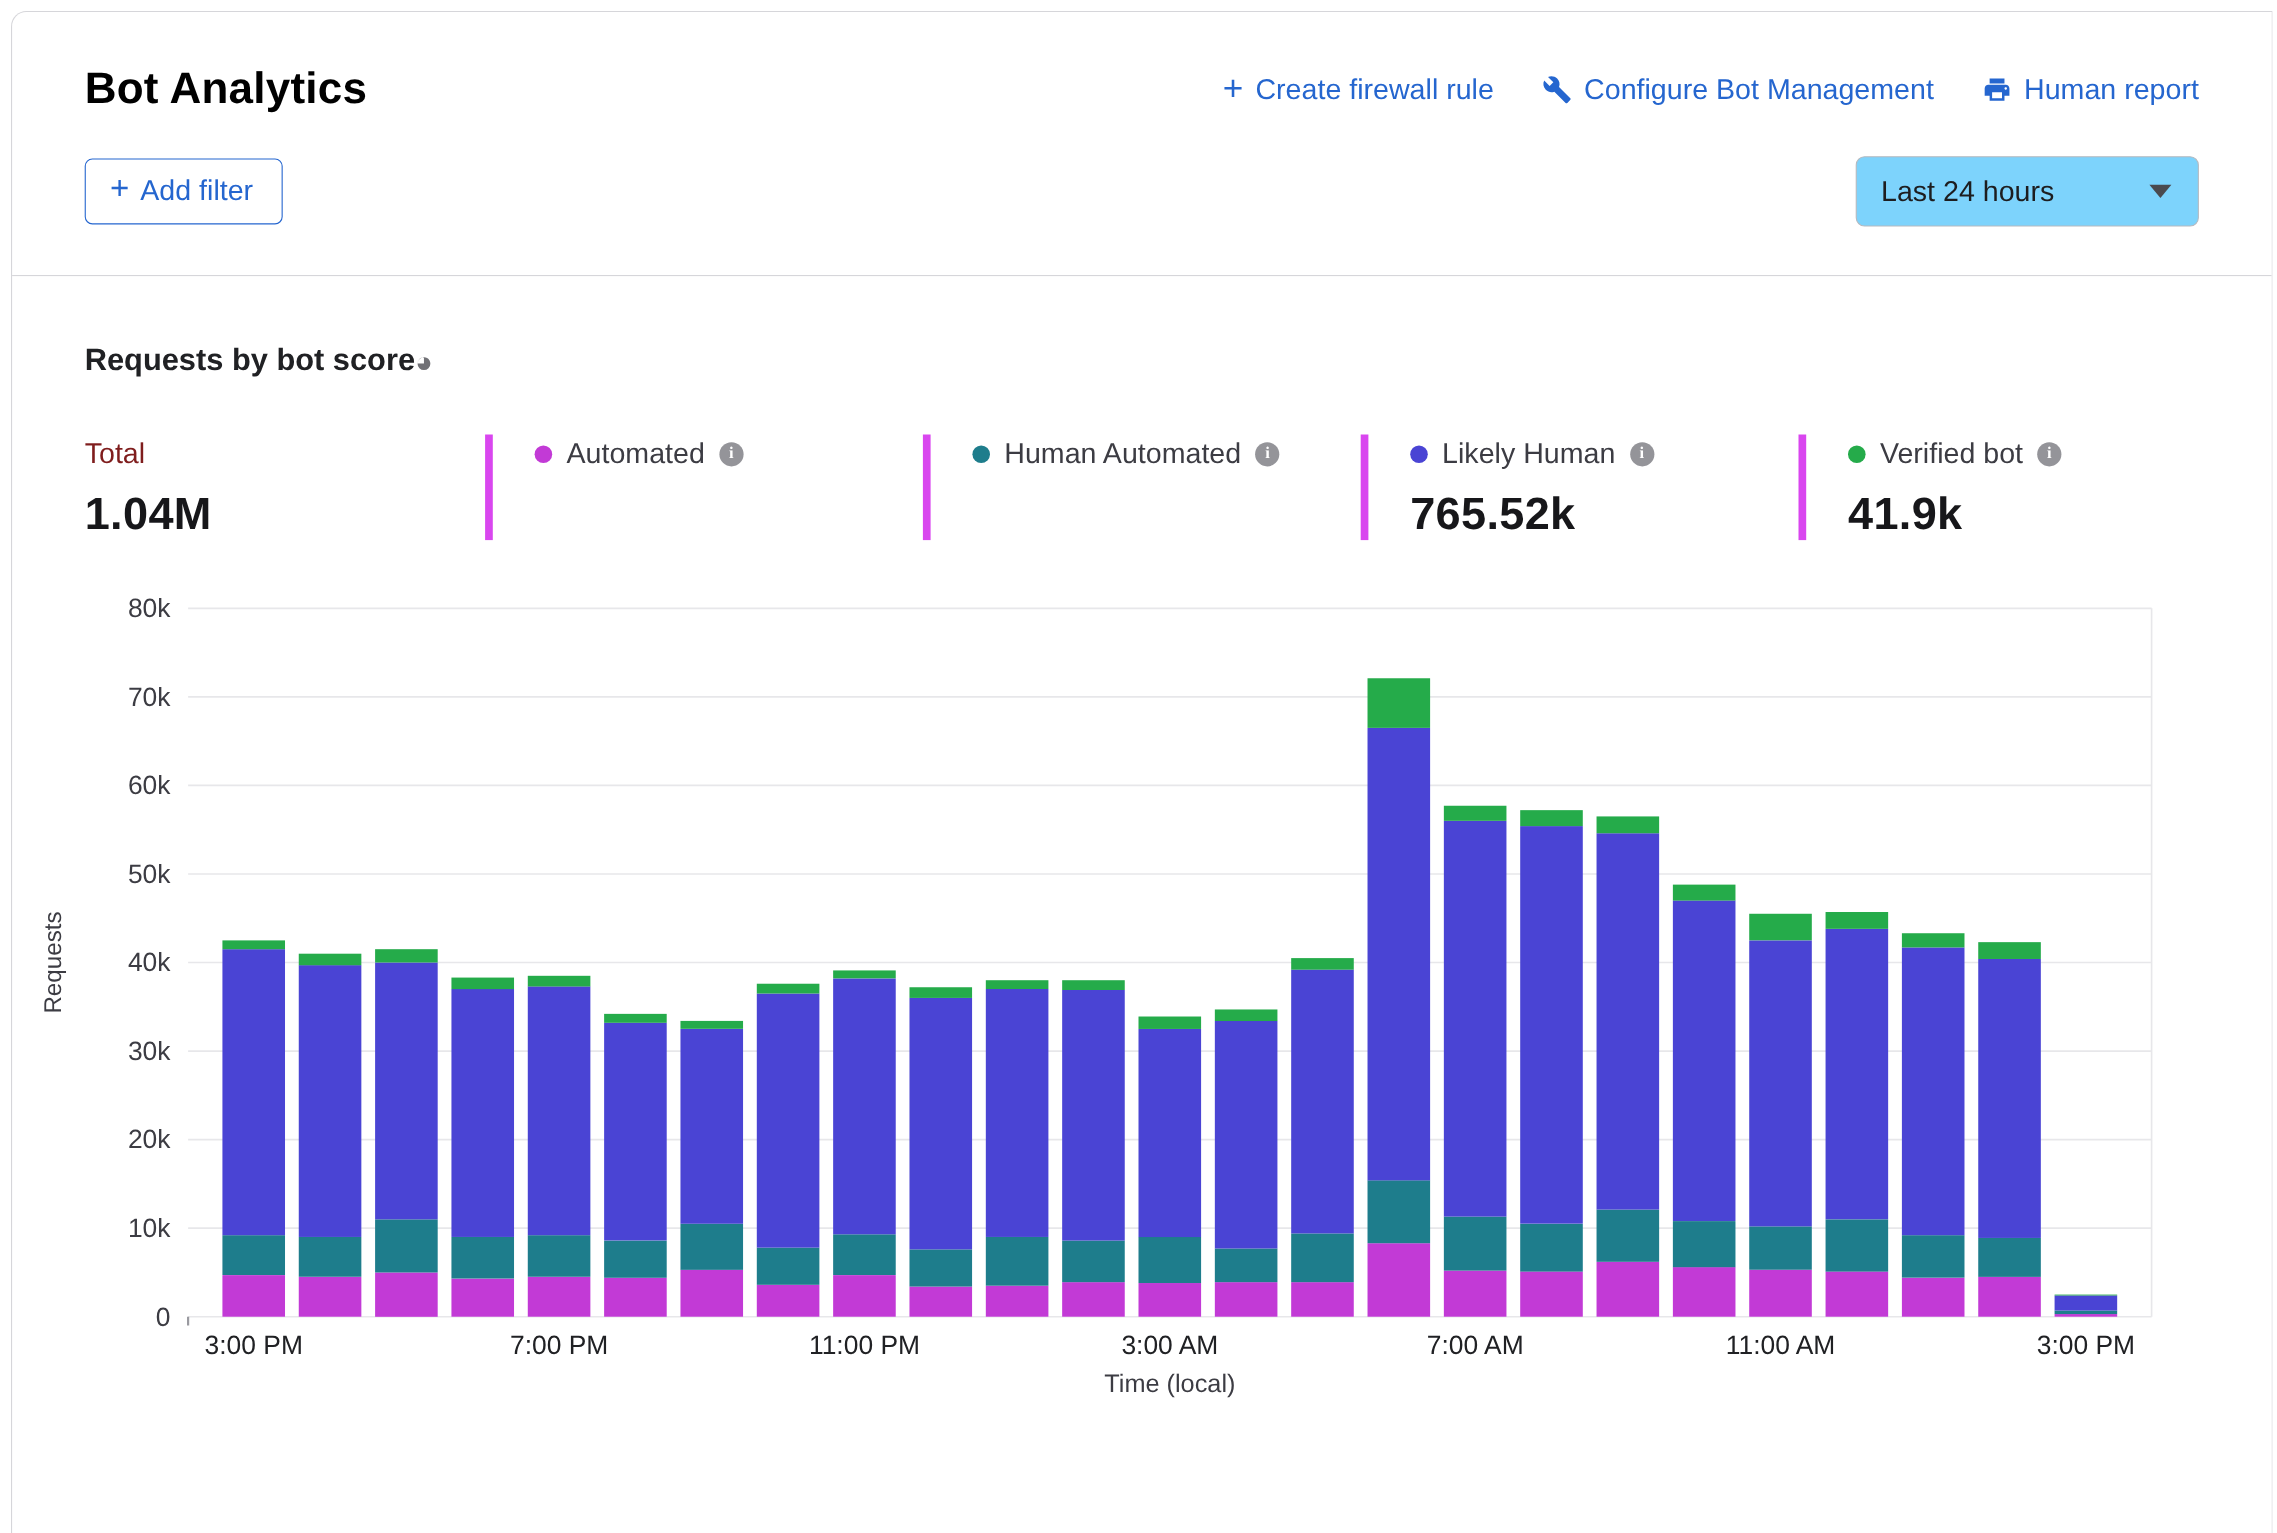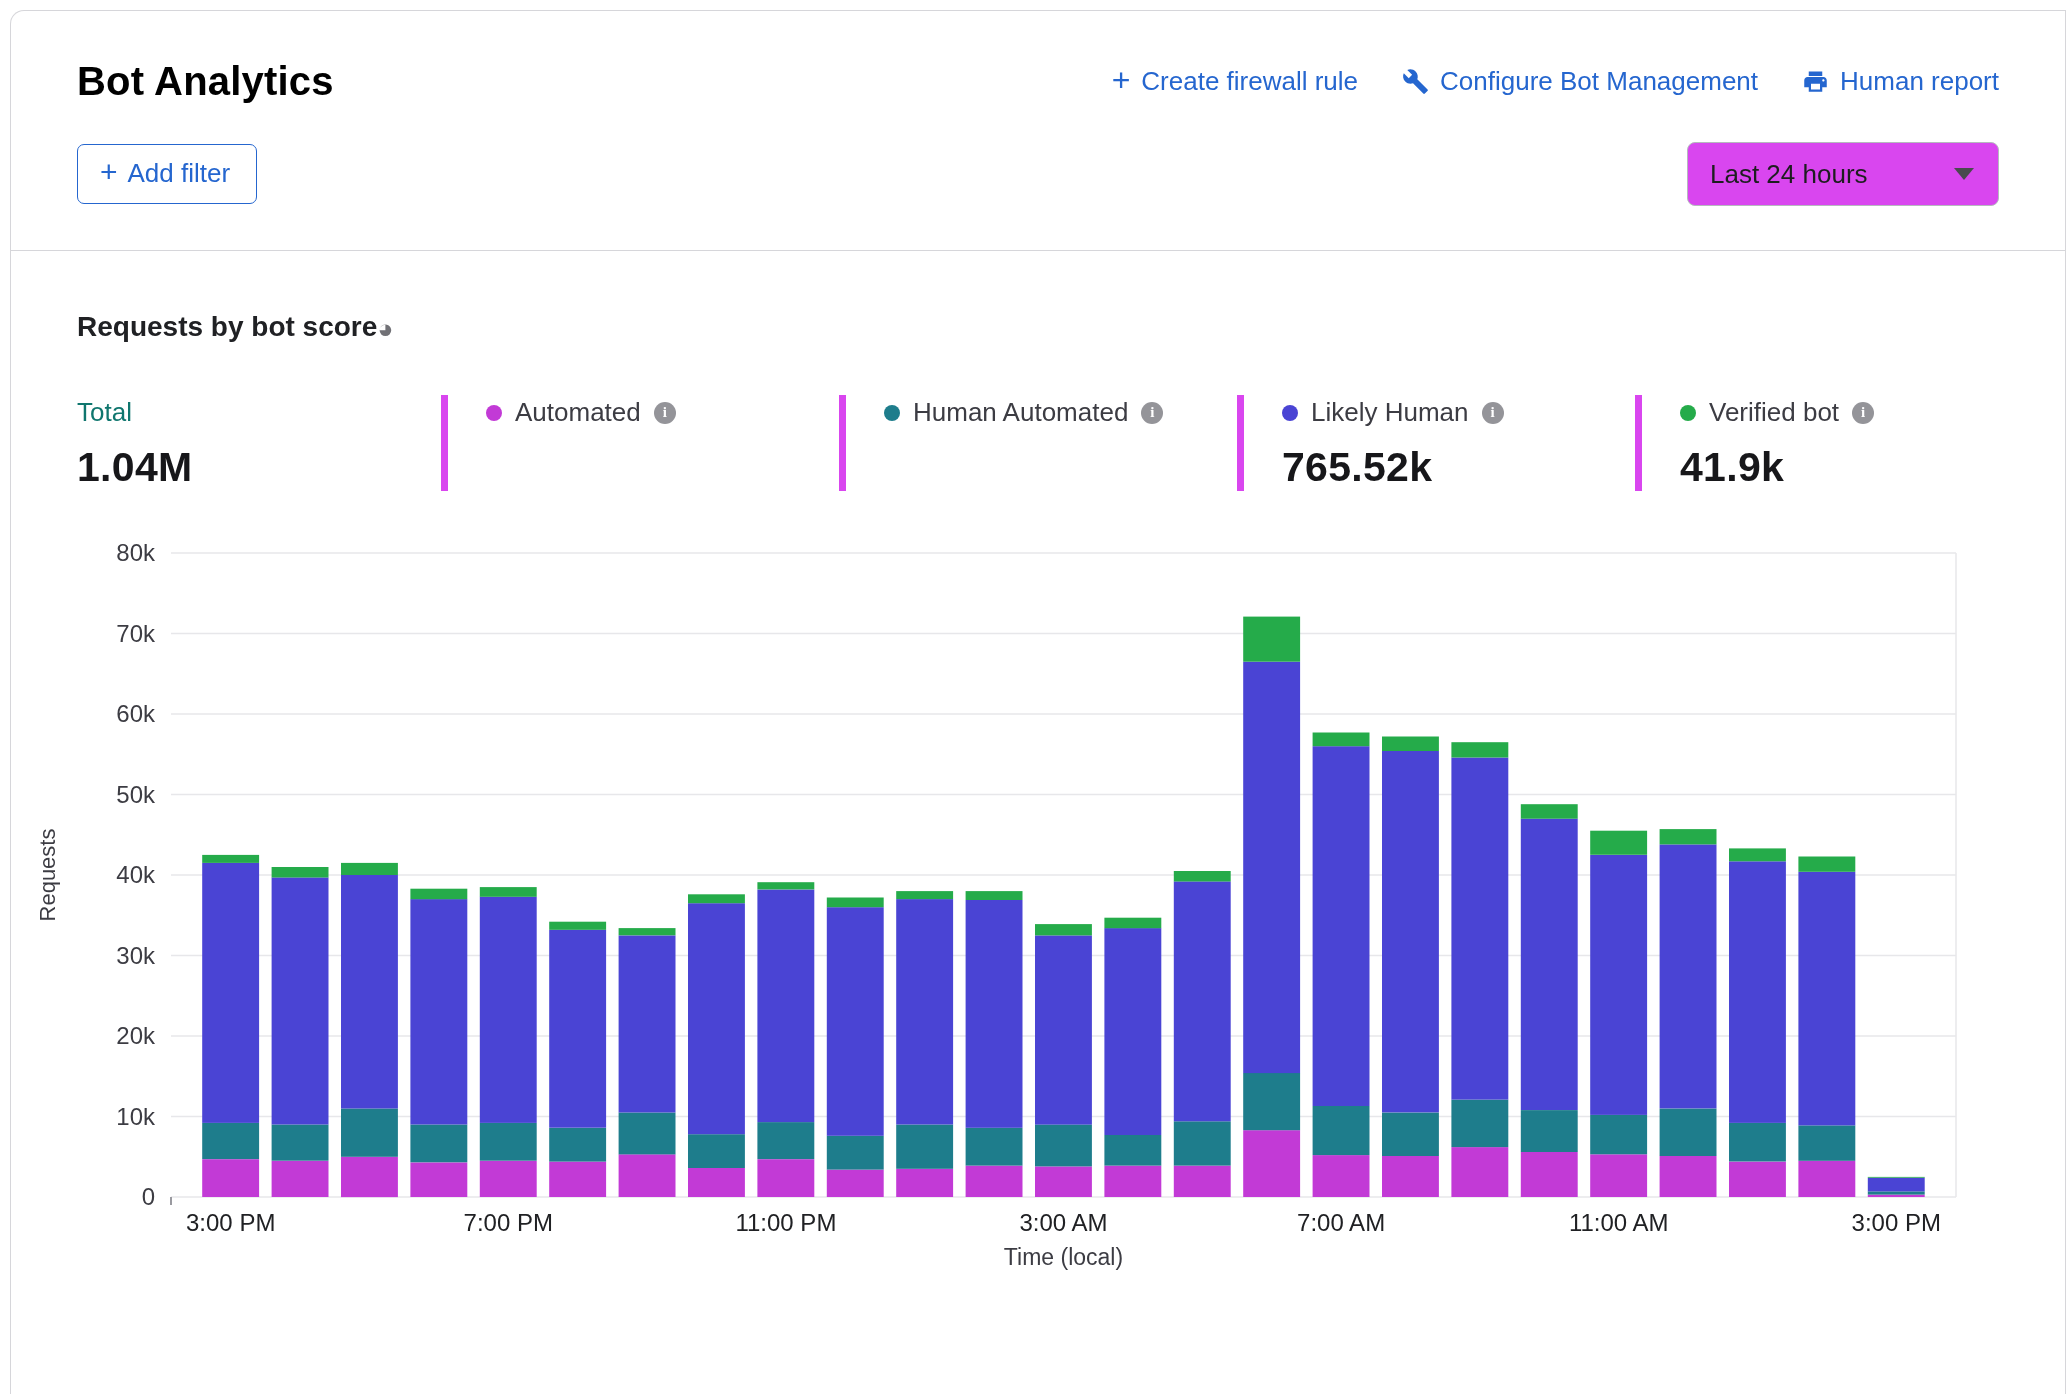--- a/index.html
+++ b/index.html
@@ -25,36 +25,36 @@
   .add-filter-btn {
     display:flex; align-items:center; gap:10px;
     background:#fff; border:1px solid var(--accent,#2566cf); border-radius:7px;
     color:var(--accent,#2566cf); font-size:26px; font-family:"Liberation Sans",sans-serif;
     padding:13px 26px 14px 22px; cursor:pointer;
   }
   .add-filter-btn .plus-glyph { font-size:30px; }
   .time-select {
     width:312px; height:64px; border:1px solid #b6b9bf; border-radius:8px;
     display:flex; align-items:center; justify-content:space-between;
-    padding:0 24px 0 22px; font-size:26px; color:#1d1d1f; cursor:pointer; background:#d946ef;
+    padding:0 24px 0 22px; font-size:26px; color:#1d1d1f; cursor:pointer; background:#7dd3fc;
   }
   .chevron-down { width:0; height:0; border-left:10px solid transparent; border-right:10px solid transparent; border-top:12px solid #4a4a4f; }
   
   .content { padding:60px 20px 0 20px; }
   .section-title-row { display:flex; align-items:center; margin-left:46px; }
   .section-title { font-size:28px; font-weight:700; color:#202124; }
   .pie-icon { font-size:27px; color:#717176; line-height:1; position:relative; top:2px; }
   .stats-row { display:flex; margin-left:46px; margin-top:52px; }
   .stat { width:398px; padding-top:2px; }
   .stat.total { width:364px; }
   .stat + .stat { border-left:7px solid #d946ef; padding-left:38px; }
   .stat-label-row { display:flex; align-items:center; gap:13px; }
   .dot { width:16px; height:16px; border-radius:50%; display:inline-block; }
   .stat-label { font-size:26px; color:#3c3c43; }
-  .stat.total .stat-label { color:#0f766e; }
+  .stat.total .stat-label { color:#7f1d1d; }
   .info-icon {
     width:22px; height:22px; border-radius:50%; background:#949499; color:#fff;
     display:inline-flex; align-items:center; justify-content:center;
     font-size:15px; font-weight:700; font-family:"Liberation Serif",serif; cursor:pointer;
   }
   .stat-value { font-size:41px; font-weight:700; color:#17171a; margin-top:16px; letter-spacing:0.3px; }
   
   .chart-wrap { margin-top:34px; }
   #chart-svg { display:block; }
   #chart-svg text { font-family:"Liberation Sans",sans-serif; }

